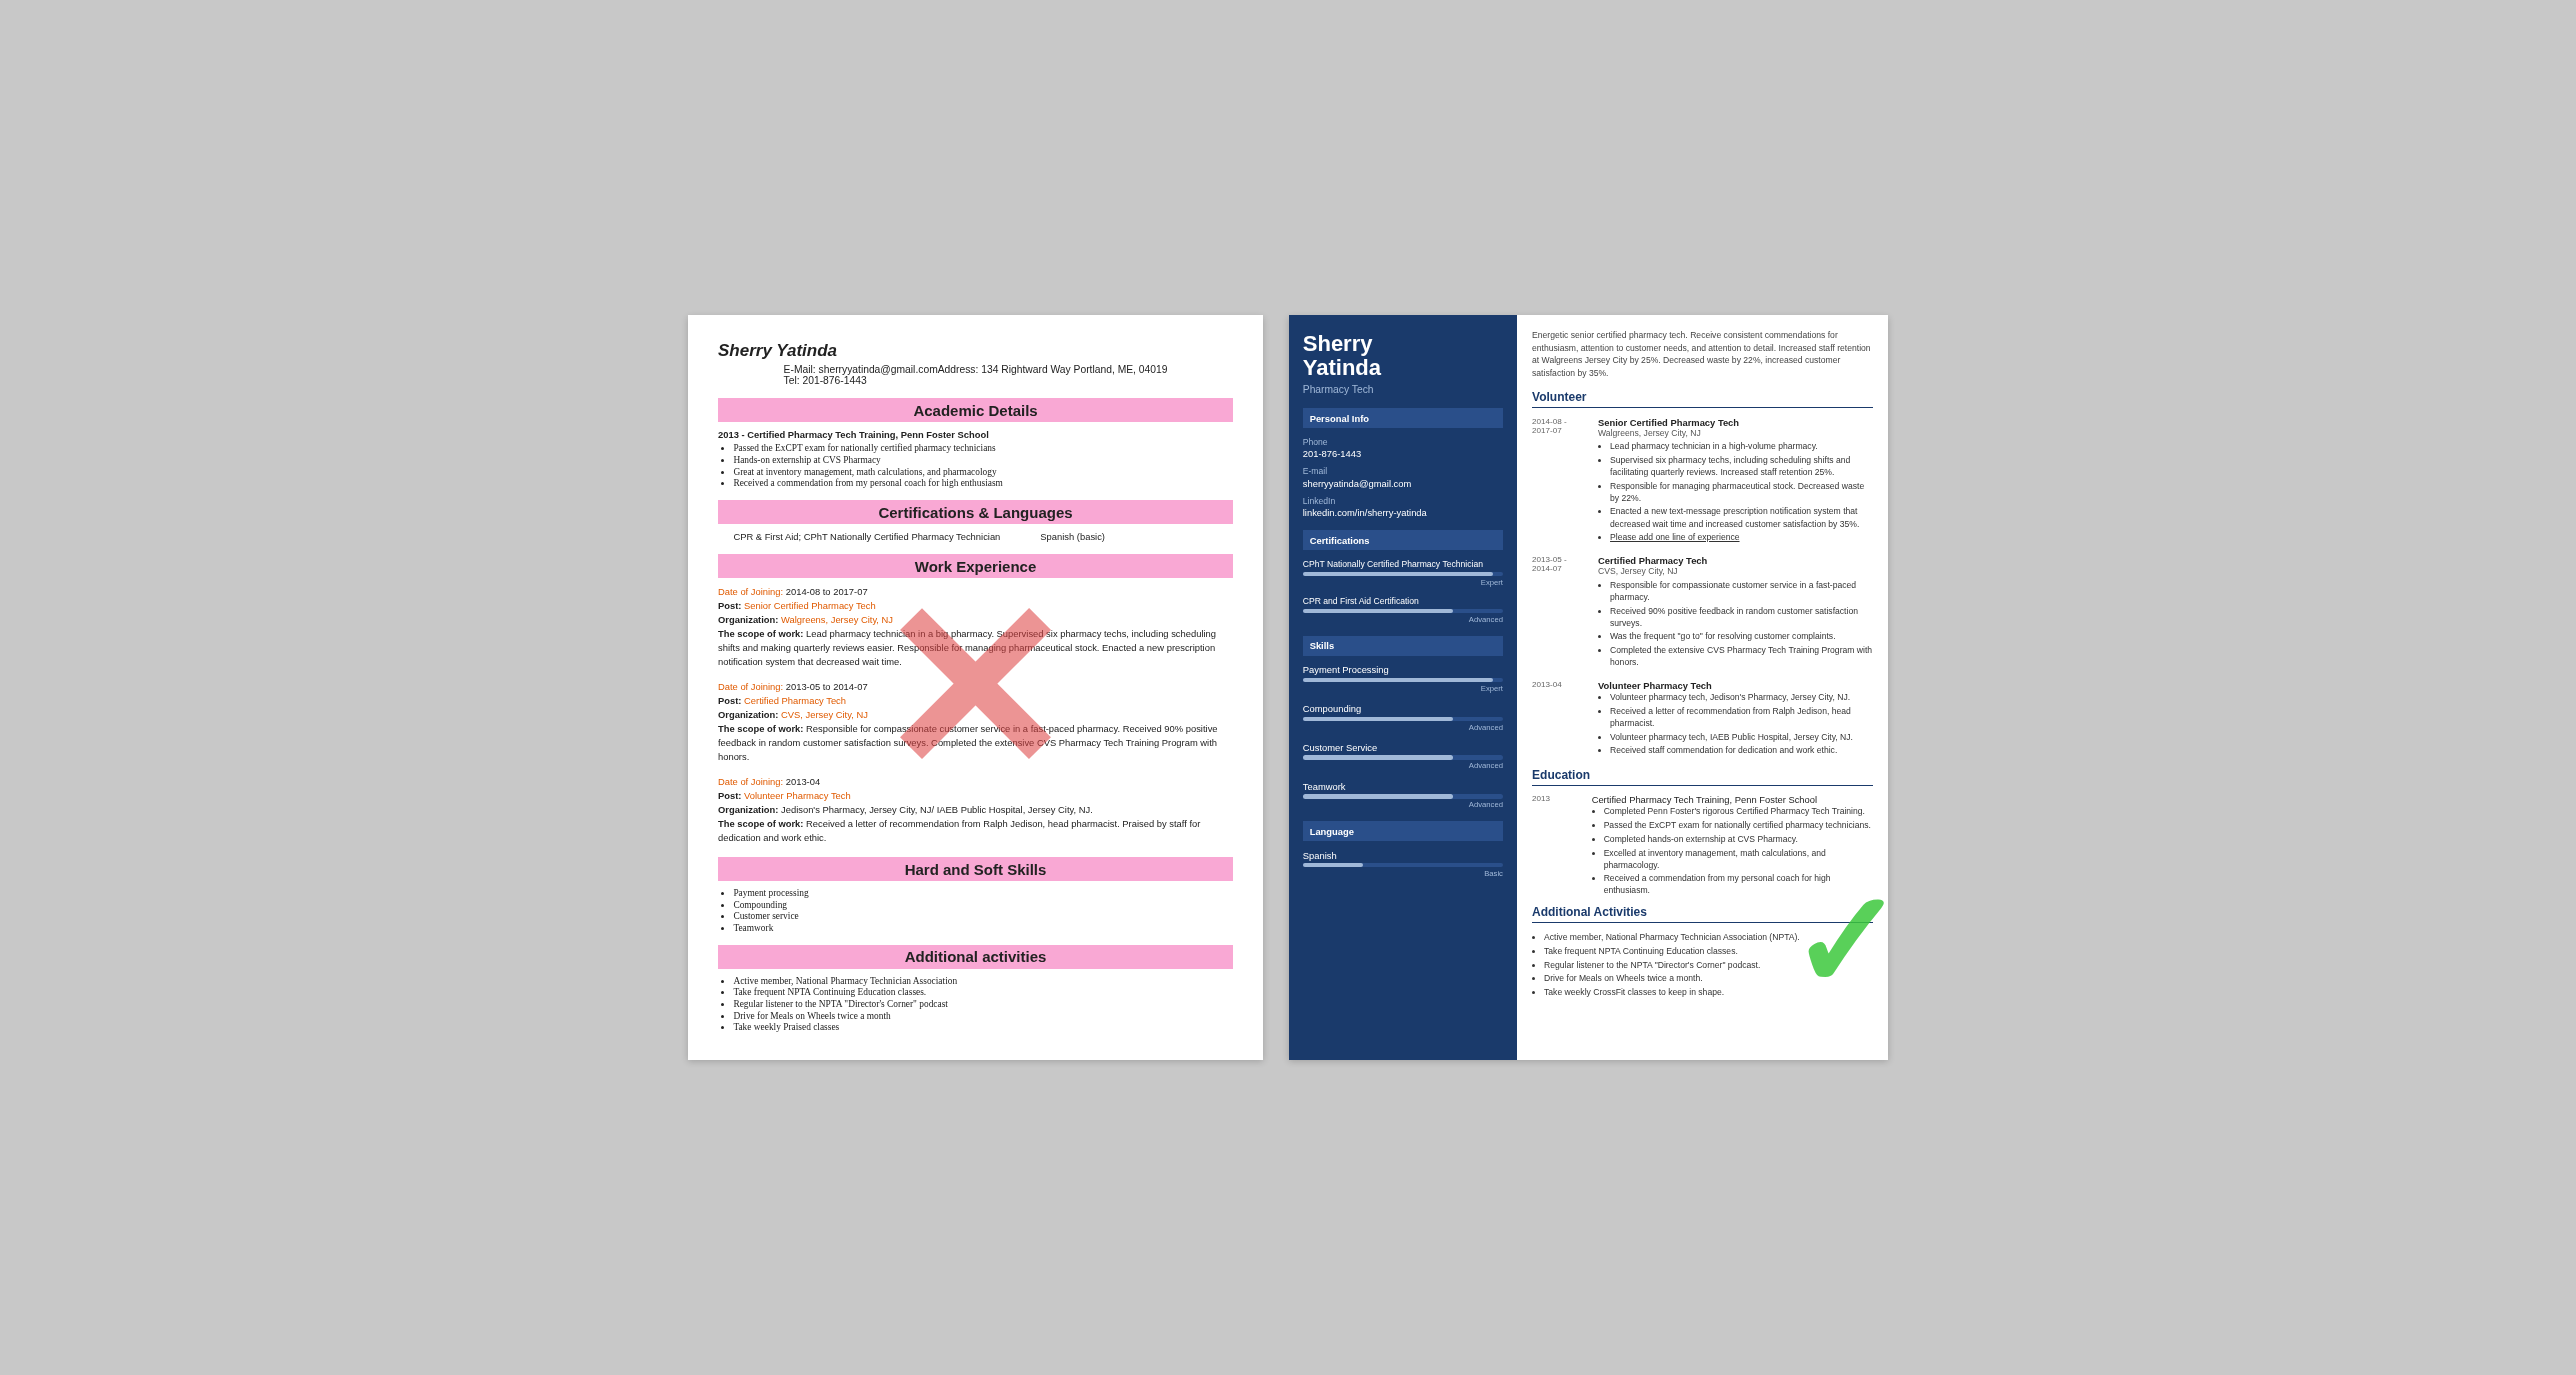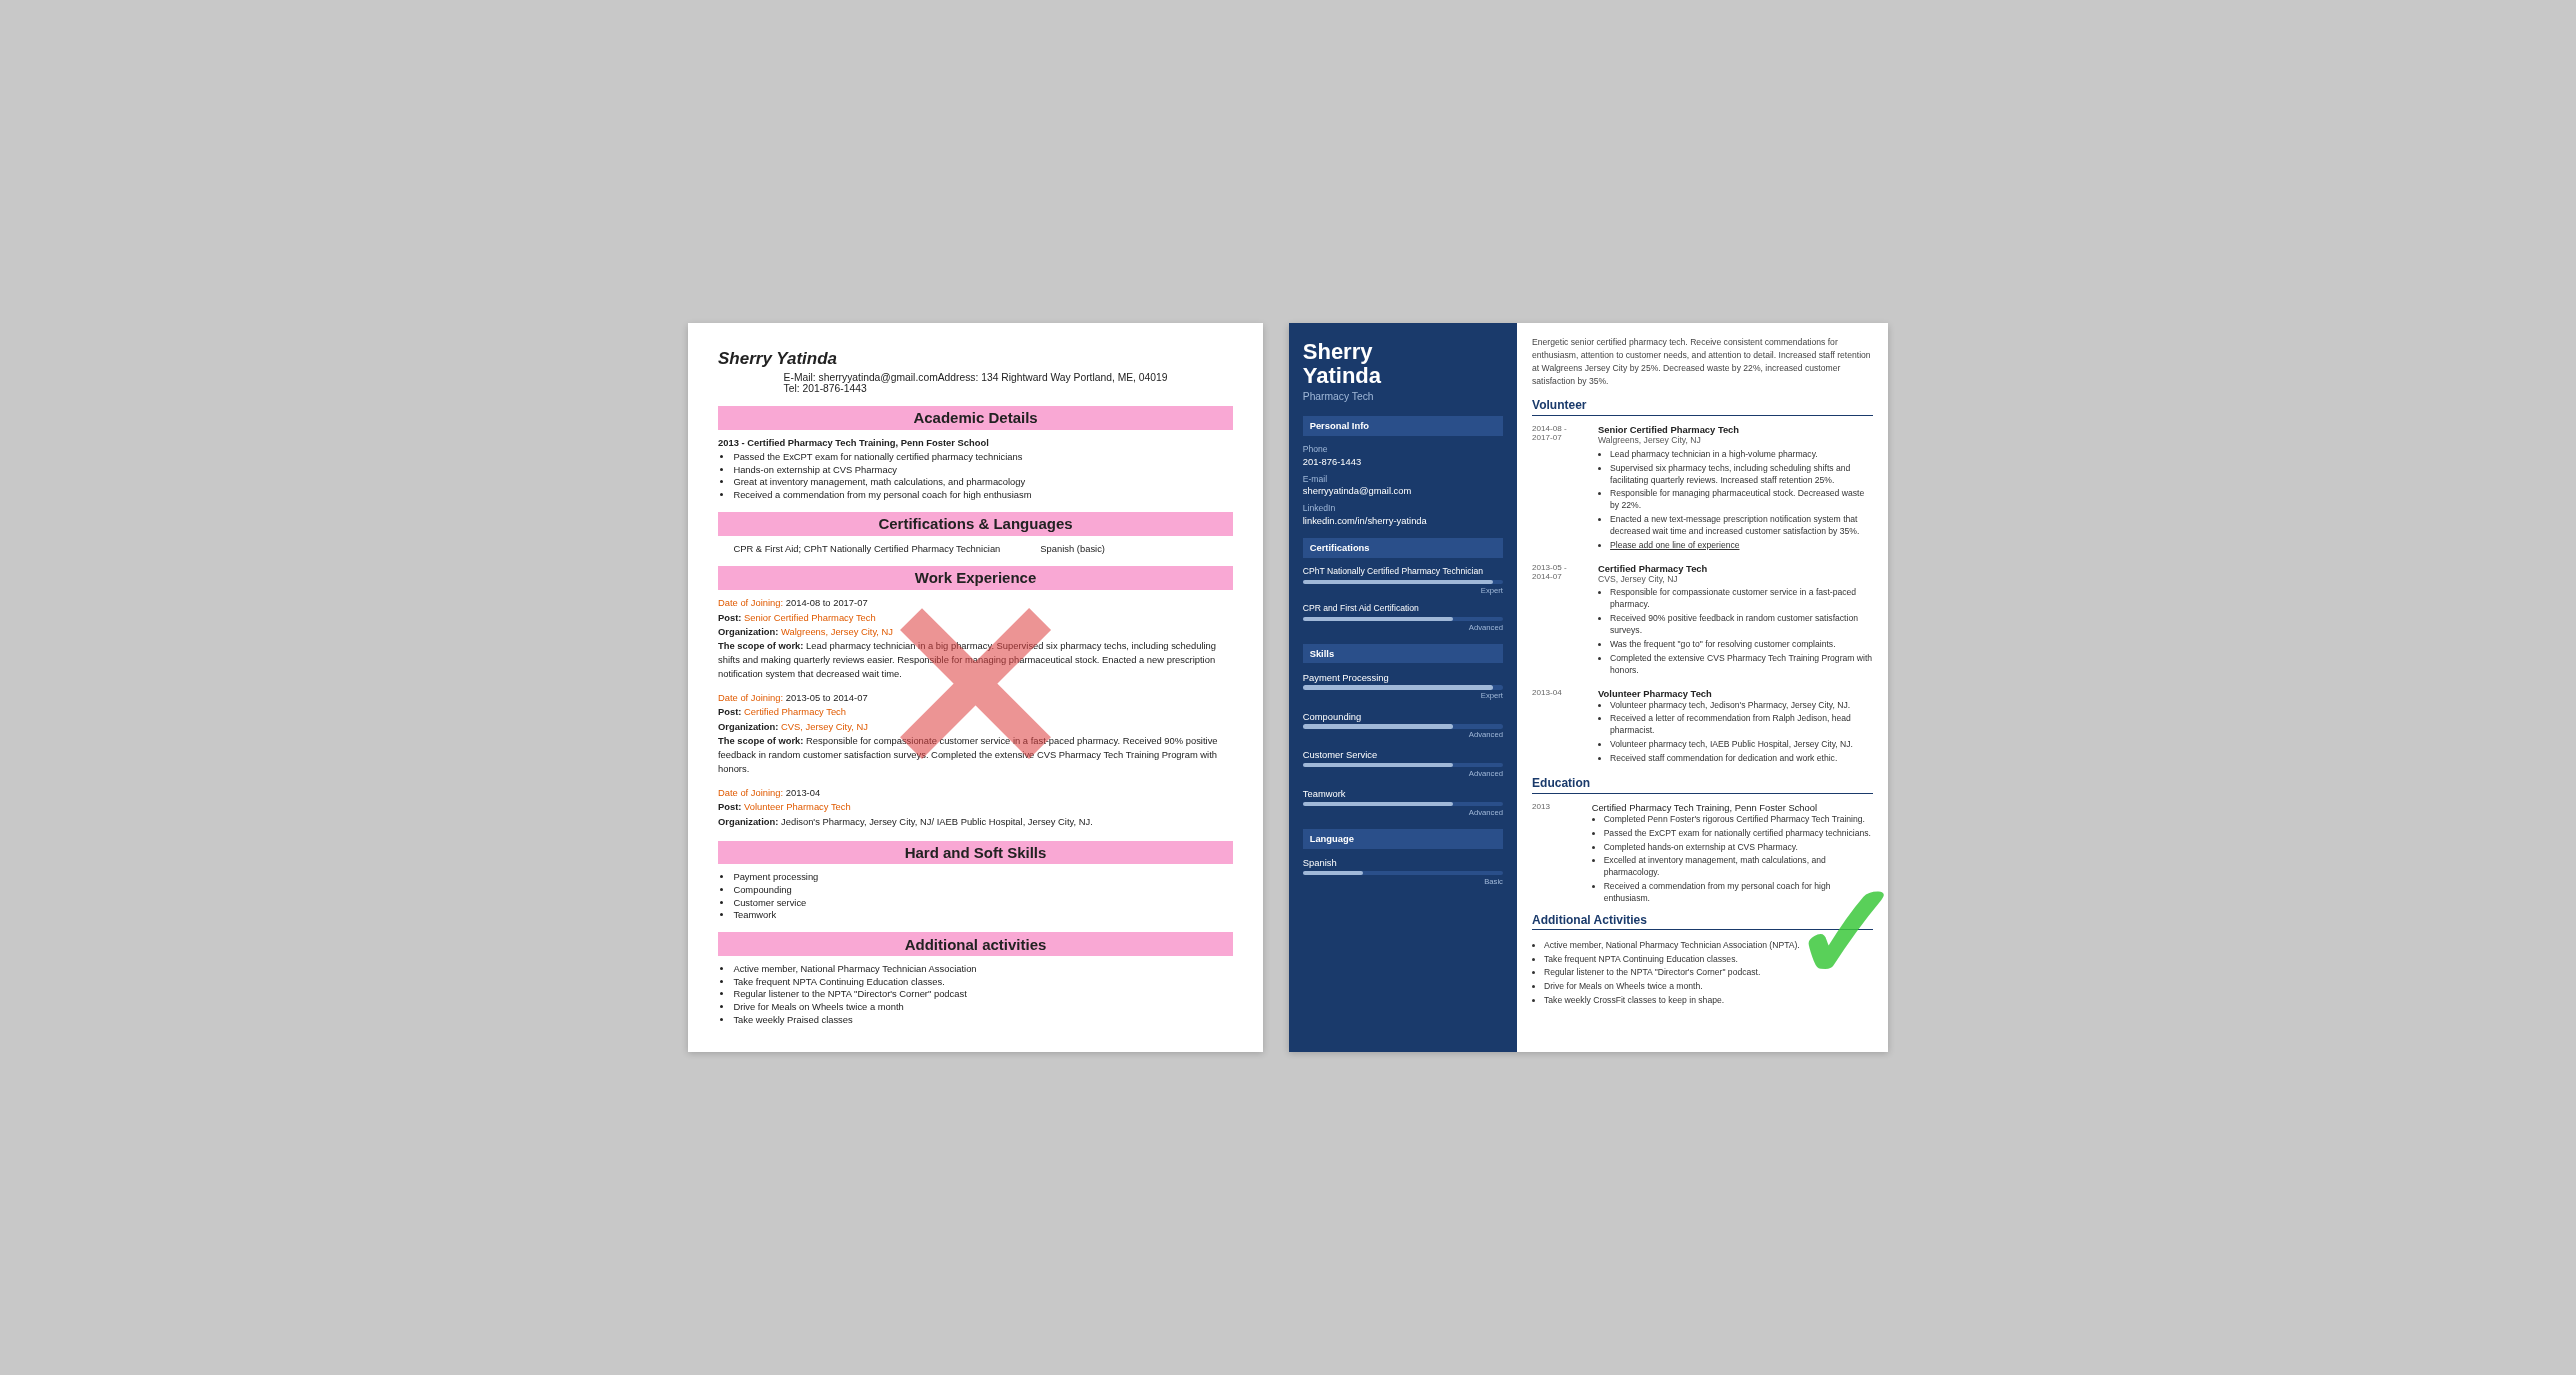--- a/index.html
+++ b/index.html
@@ -56,20 +56,21 @@
       background: #f9a8d4;
       text-align: center;
       font-weight: bold;
       font-size: 15px;
       padding: 3.4px 0;
       margin: 12px 0 6.9px 0;
     }
     .left ul {
       padding-left: 15.4px;
       font-size: 9.4px;
+      font-family: Liberation Serif, serif;
     }
     .left ul li {
       margin-bottom: 1.7px;
     }
     .cert-row {
       display: flex;
       gap: 40px;
       font-size: 9.4px;
       padding-left: 15.4px;
     }
@@ -324,20 +325,21 @@
       <p><span class="highlight">Date of Joining: </span><span>2013-05 to 2014-07</span></p>
       <p><strong>Post: </strong><span class="highlight">Certified Pharmacy Tech</span></p>
       <p><strong>Organization: </strong><span class="highlight">CVS, Jersey City, NJ</span></p>
       <p><strong>The scope of work: </strong><span>Responsible for compassionate customer service in a fast-paced pharmacy. Received 90% positive feedback in random customer satisfaction surveys. Completed the extensive CVS Pharmacy Tech Training Program with honors.</span></p>
     </div>
 
     <div class="work-entry">
       <p><span class="highlight">Date of Joining: </span><span>2013-04</span></p>
       <p><strong>Post: </strong><span class="highlight">Volunteer Pharmacy Tech</span></p>
       <p><strong>Organization: </strong><span>Jedison's Pharmacy, Jersey City, NJ/ IAEB Public Hospital, Jersey City, NJ.</span></p>
+      <p><strong>The scope of work: </strong><span>Received a letter of recommendation from Ralph Jedison, head pharmacist. Praised by staff for dedication and work ethic.</span></p>
     </div>
 
     <div class="section-title">Hard and Soft Skills</div>
     <ul class="skills-list">
       <li>Payment processing</li>
       <li>Compounding</li>
       <li>Customer service</li>
       <li>Teamwork</li>
     </ul>
 

